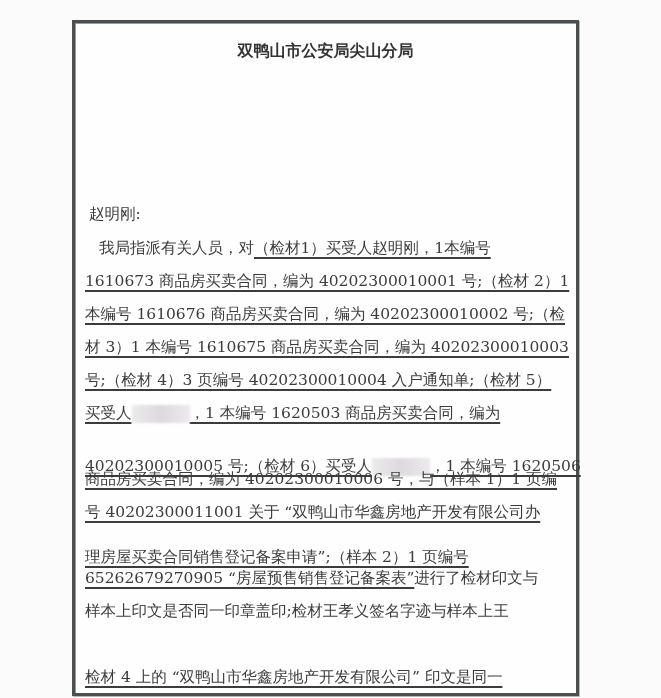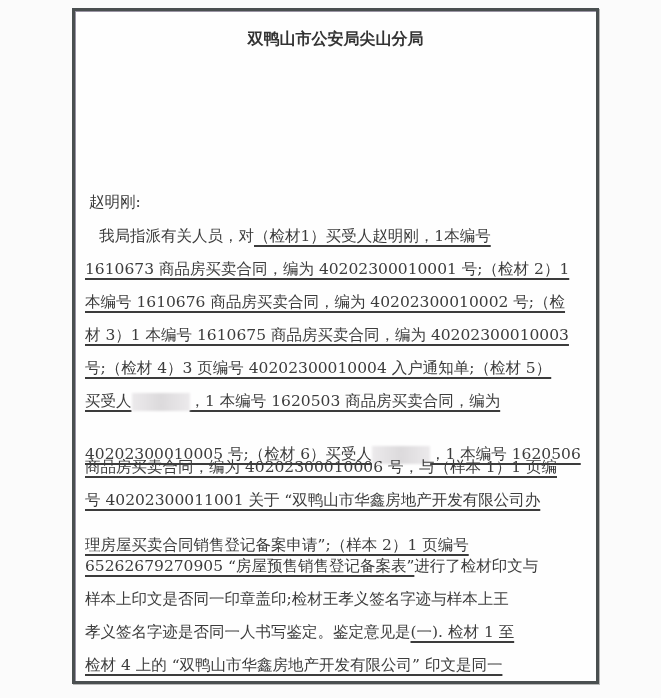--- a/index.html
+++ b/index.html
@@ -1,24 +1,23 @@
 <!DOCTYPE html>
 <html><head>
 <meta charset="utf-8">
 <style>
   html, body { margin:0; padding:0; }
   body {
     width:661px; height:698px; background:#fbfbfb; position:relative; overflow:hidden;
     font-family:"DejaVu Serif","Liberation Serif",serif; color:#3a3a3a;
   }
   .frame {
-    position:absolute; left:72px; top:8px; width:501px; height:670px;
+    position:absolute; left:72px; top:20px; width:501px; height:670px;
     border:3px solid #4a4f50; box-shadow: inset 1px 1px 0 #9a94a4, 1px 1px 0 #b8b8b8;
     background:#fefefe;
-    padding-left:20px;
   }
   .agency {
     position:absolute; left:0; right:0; top:18px; text-align:center;
     font-family:"DejaVu Sans","Liberation Sans",sans-serif; font-weight:bold;
     font-size:16px; color:#333; letter-spacing:0px;
   }
   .title {
     position:absolute; left:0; right:0; top:46px; text-align:center;
     font-size:24px; font-weight:bold; letter-spacing:4px; color:#3b3b3b;
   }
@@ -75,19 +74,16 @@
   </div>
   <div class="body-line" style="top:511px;margin-top:12px;">
     <span class="u">理房屋买卖合同销售登记备案申请”;（样本 2）1 页编号</span>
   </div>
   <div class="body-line" style="top:544px;">
     <span class="u">65262679270905 “房屋预售销售登记备案表”</span><span>进行了检材印文与</span>
   </div>
   <div class="body-line" style="top:577px;">
     <span>样本上印文是否同一印章盖印;检材王孝义签名字迹与样本上王</span>
   </div>
-  <div class="body-line" style="top:610px;">
-    <span>孝义签名字迹是否同一人书写鉴定。鉴定意见是</span><span class="u">(一). 检材 1 至</span>
-  </div>
   <div class="body-line" style="top:643px;">
     <span class="u">检材 4 上的 “双鸭山市华鑫房地产开发有限公司” 印文是同一</span>
   </div>
 </div>
 
 </body></html>

